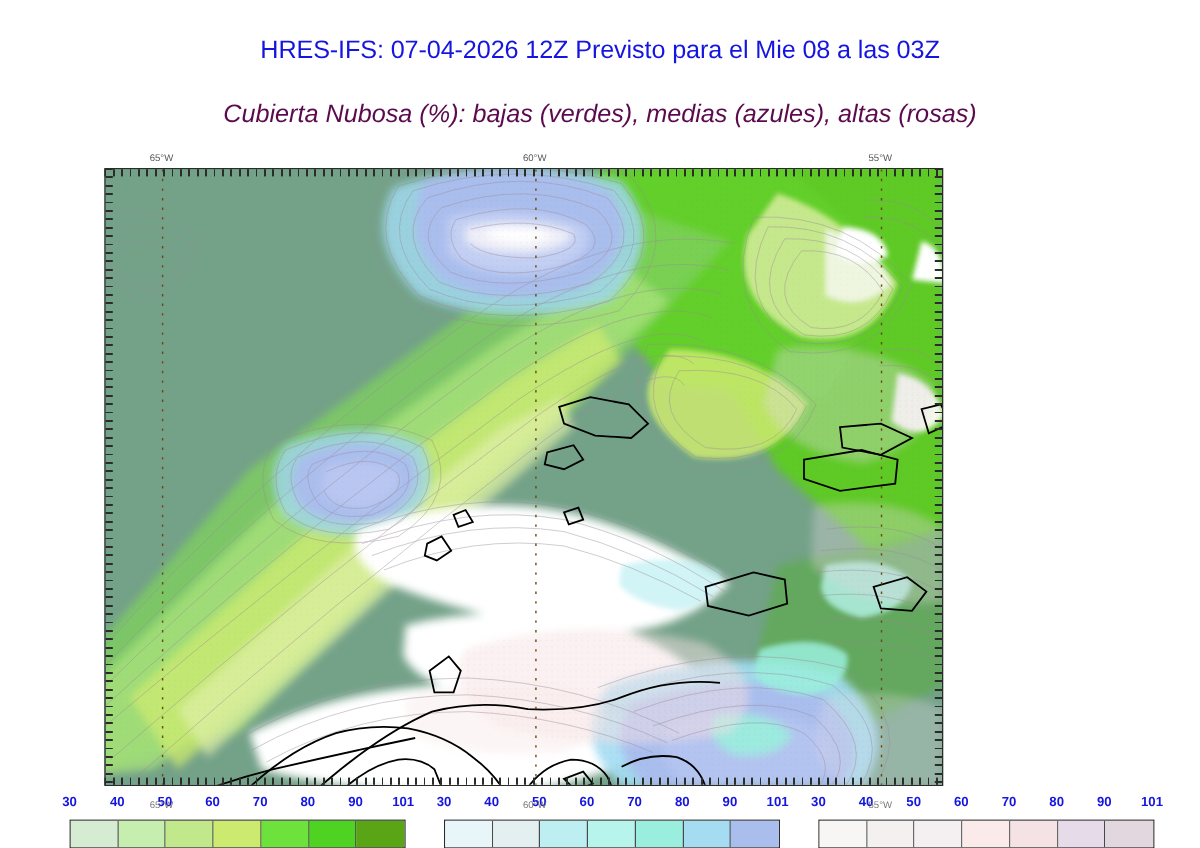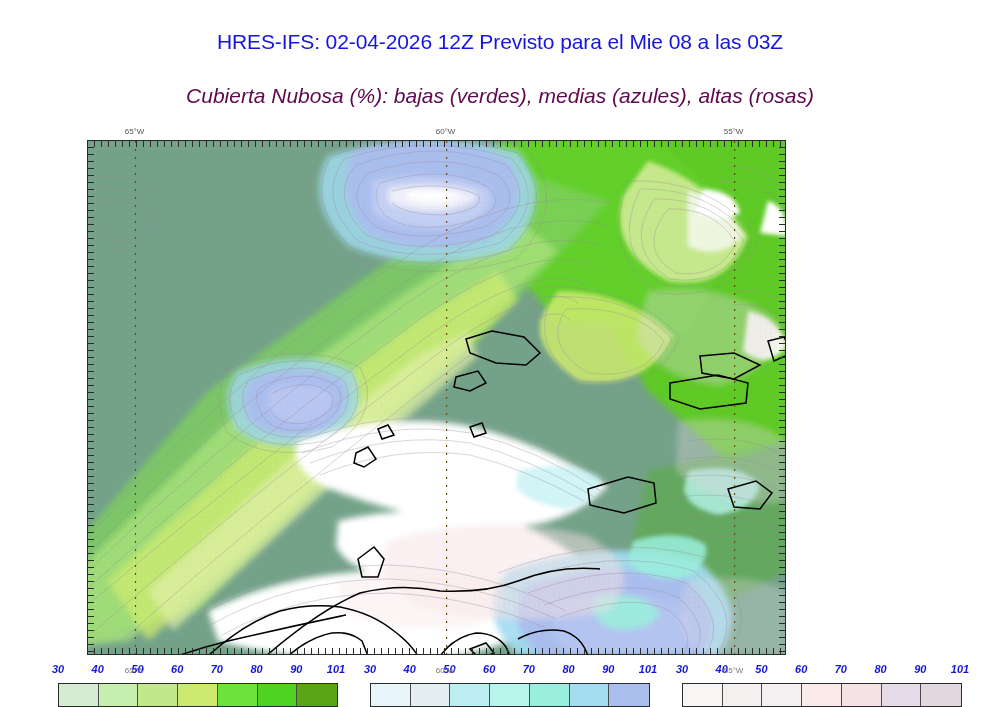--- a/index.html
+++ b/index.html
@@ -95,21 +95,20 @@
     transform: translateX(-50%);
     white-space: nowrap;
     z-index: 5;
   }
 
   
   .cbar-group { position: absolute; top: 663px; }
   .cbar-labels {
     position: relative;
     height: 14px;
-    font-style: italic;
   }
   .cbar-label {
     position: absolute;
     top: 0;
     font-size: 11px;
     font-weight: bold;
     color: #1515e0;
     font-family: "Liberation Sans", sans-serif;
     transform: translateX(-50%);
     white-space: nowrap;
@@ -125,21 +124,21 @@
   .cbar-cell {
     height: 100%;
     border-right: 1px solid #4a4a4a;
     box-sizing: border-box;
   }
   .cbar-cell:last-child { border-right: none; }
 </style>
 </head>
 <body>
 
-<div id="title-main">HRES-IFS: 02-04-2026 12Z Previsto para el Mie 08 a las 03Z</div>
+<div id="title-main">HRES-IFS: 07-04-2026 12Z Previsto para el Mie 08 a las 03Z</div>
 <div id="title-sub">Cubierta Nubosa (%): bajas (verdes), medias (azules), altas (rosas)</div>
 
 <div id="map-panel">
   <svg id="map-svg" viewBox="0 0 699 515" preserveAspectRatio="none">
     <defs>
 
       <pattern id="stipB" width="5" height="5" patternUnits="userSpaceOnUse">
         <rect width="5" height="5" fill="none"></rect>
         <circle cx="1" cy="1" r="0.45" fill="#5d7fb5" opacity="0.5"></circle>
       </pattern>

